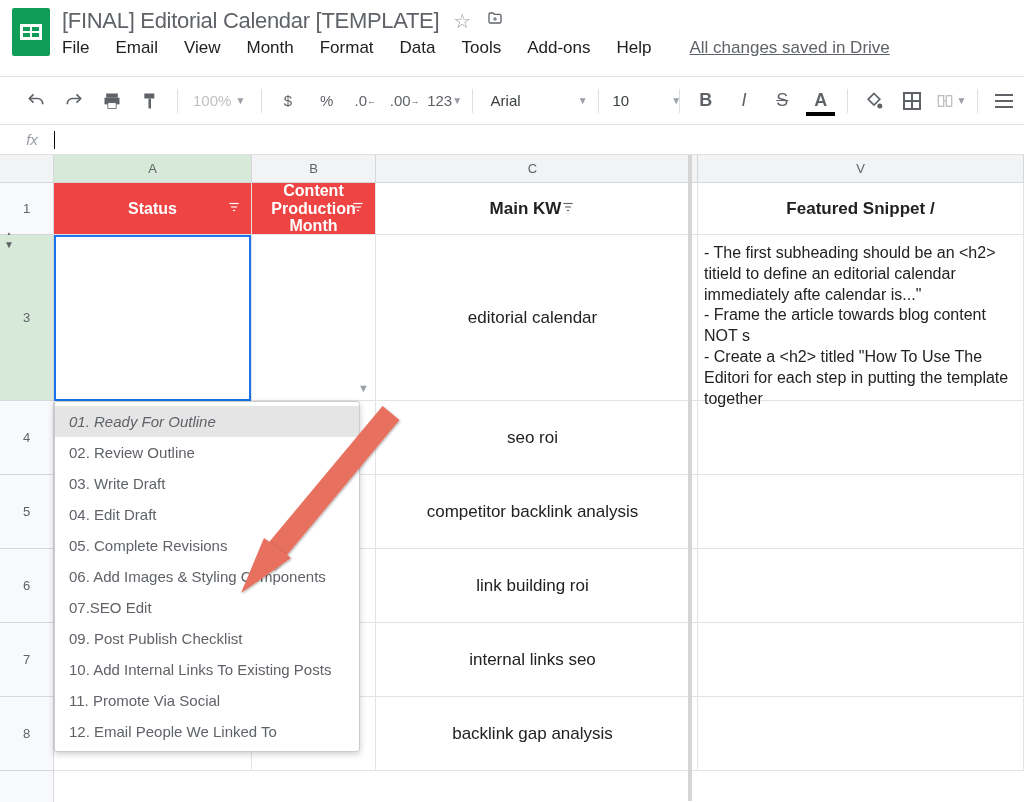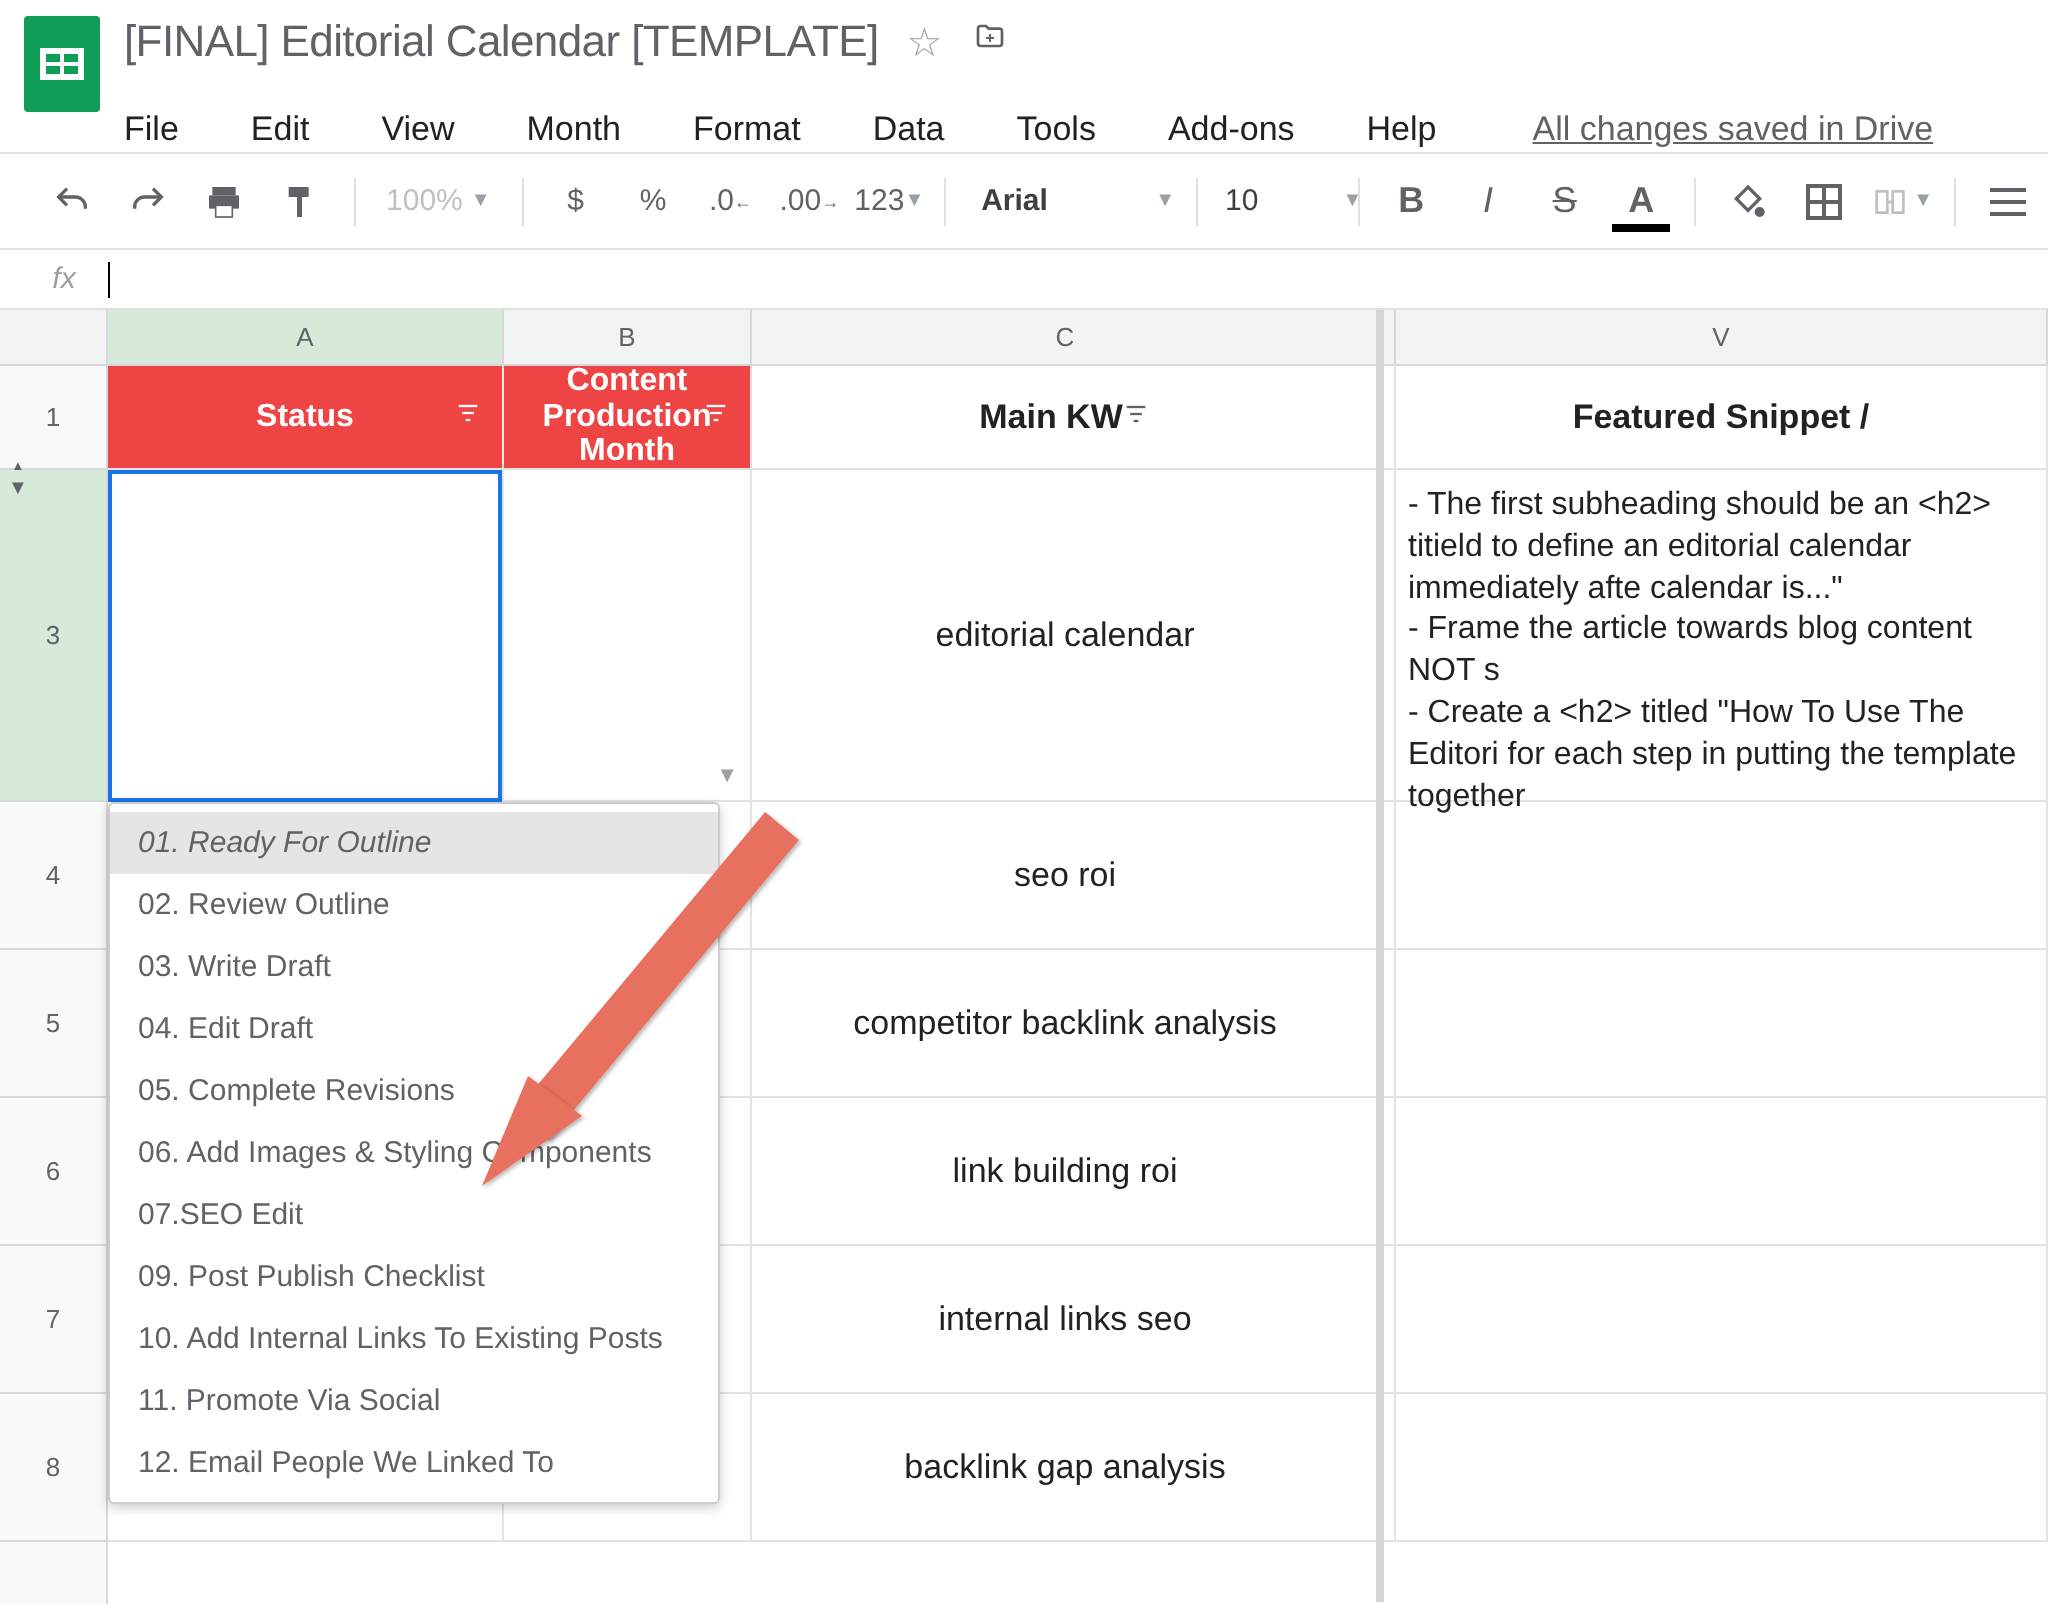--- a/index.html
+++ b/index.html
@@ -7,31 +7,31 @@
   .titlebar { display: flex; align-items: flex-start; padding: 8px 12px 0 12px; height: 72px; }
   .doc-icon { width: 38px; height: 48px; background: #0f9d58; border-radius: 2px; position: relative; margin-right: 12px; display:flex;align-items:center;justify-content:center; }
   .doc-icon::after { content:""; position:absolute; top:0; right:0; width:0; height:0; }
   .doc-grid { width:22px; height:16px; border:2px solid #fff;display:grid;grid-template-columns:1fr 1fr;grid-template-rows:1fr 1fr; }
   .doc-grid div{border:1px solid #fff;}
   .title-area { flex:1; }
   .doc-title-row { display:flex; align-items:center; gap:14px; }
   .doc-title { font-size: 22px; color:#5f6368; letter-spacing:-.3px; }
   .star { color:#9aa0a6; font-size:20px; cursor:pointer;}
   .folder { color:#5f6368; font-size:18px; cursor:pointer;}
-  .menubar { display:flex; gap:36px; margin-top:21px; font-size:17px; color:#202124; }
+  .menubar { display:flex; gap:26px; margin-top:4px; font-size:17px; color:#202124; }
   .menubar span { cursor:pointer; }
   .saved { color:#5f6368; text-decoration: underline; cursor:pointer; margin-left:12px; }
   .hr1 { border:none; border-top:1px solid #e0e0e0; margin-top:4px; }
   .toolbar { display:flex; align-items:center; height:48px; padding:0 4px; gap:6px; border-bottom:1px solid #e0e0e0;}
   .tool { width:34px; height:34px; display:flex; align-items:center; justify-content:center; color:#5f6368; cursor:pointer; border-radius:2px; font-size:18px;}
   .sep { width:1px; height:24px; background:#e0e0e0; margin:0 4px;}
   .zoom { color:#c0c0c0; font-size:15px; display:flex; align-items:center; gap:4px; width:66px; justify-content:center;}
   .money,.pct,.dec0,.dec00,.num123 { color:#5f6368; font-size:15px; padding:0 4px; cursor:pointer;}
   .font-sel,.size-sel { display:flex; align-items:center; gap:4px; color:#3c4043; font-size:15px; cursor:pointer;}
-  .font-sel { width:110px; padding-left:8px;font-weight:bold;} .size-sel{width:60px; padding-left:4px;gap:42px;}
+  .font-sel { width:110px; padding-left:8px;} .size-sel{width:60px; padding-left:4px;gap:42px;}
   .chev { font-size:10px; color:#9aa0a6;}
   .bold{font-weight:bold;} .italic{font-style:italic;} .strike{text-decoration:line-through;}
   .text-a { position:relative; font-weight:bold;}
   .text-a::after{content:"";position:absolute;left:2px;right:2px;bottom:2px;height:4px;background:#000;}
   .fxbar { display:flex; align-items:center; height:30px; border-bottom:1px solid #e0e0e0; padding-left:12px;}
   .fxlabel { font-style:italic; color:#9aa0a6; font-size:15px; width:40px;text-align:center;}
   .fxcursor { width:1px; height:18px; background:#000; margin-left:2px;}
   .sheet { position:relative; display:flex; height:calc(802px - 72px - 48px - 30px - 6px); }
   .rowhdrs { width:54px; flex-shrink:0; }
   .colhdrs { display:flex; height:28px; }
@@ -80,21 +80,21 @@
       <span class="star">☆</span>
       <span class="folder">
         <svg width="20" height="16" viewBox="0 0 24 24" fill="none" stroke="#5f6368" stroke-width="2">
             <path d="M3 5a2 2 0 012-2h4l2 2h8a2 2 0 012 2v9a2 2 0 01-2 2H5a2 2 0 01-2-2V5z"></path>
             <path d="M12 9v6m-3-3h6" stroke-width="1.5"></path>
           </svg>
       </span>
     </div>
     <div class="menubar">
       <span>File</span>
-      <span>Edit</span>
+      <span>Email</span>
       <span>View</span>
       <span>Month</span>
       <span>Format</span>
       <span>Data</span>
       <span>Tools</span>
       <span>Add-ons</span>
       <span>Help</span>
       <span class="saved">All changes saved in Drive</span>
     </div>
   </div>

